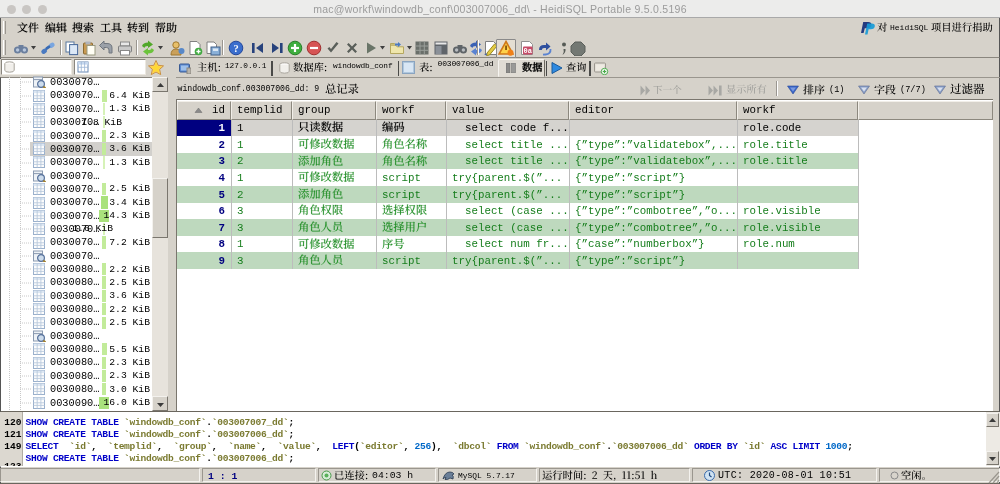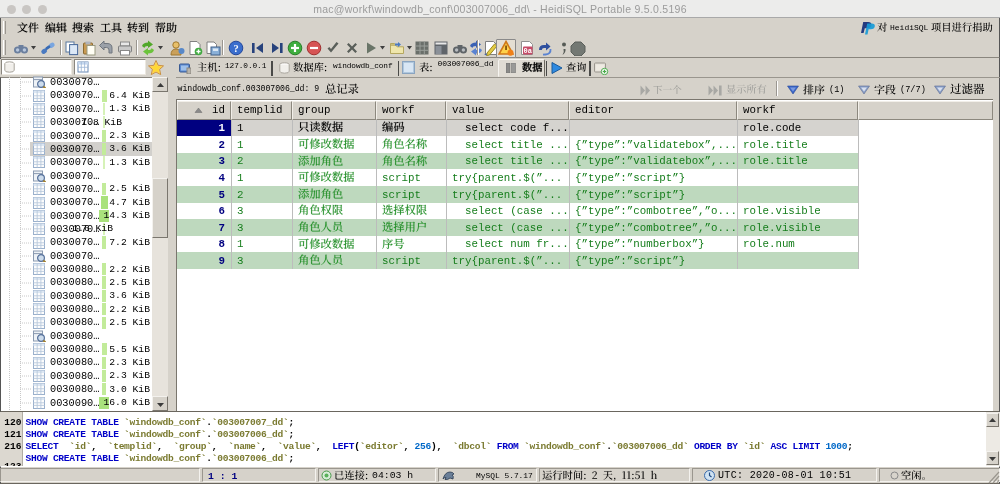--- a/index.html
+++ b/index.html
@@ -378,21 +378,21 @@
 <svg style="position:absolute;left:20px;top:201.5px" width="11" height="2" viewBox="0 0 11 2">
     <path d="M0 1 H11" stroke="#c8c8c8" stroke-width="1" stroke-dasharray="1,1"></path>
   </svg>
 <svg style="position:absolute;left:33px;top:196.525px;" width="13" height="12" viewBox="0 0 13 12">
     <rect x="0.5" y="0.5" width="11" height="11" fill="#fdfdfd" stroke="#9ab0cc"></rect>
     <rect x="0.5" y="0.5" width="11" height="2.6" fill="#dce6f2"></rect>
     <path d="M0.5 5.8 h11 M0.5 8.4 h11 M4.2 0.5 v11 M7.9 0.5 v11" stroke="#b8c8dc" stroke-width="0.9"></path>
   </svg>
 <div style="position:absolute;left:50.0px;top:196.2px;font:10.3px 'Liberation Mono',monospace;color:#000;white-space:pre">0030070…</div>
 <div style="position:absolute;left:100.5px;top:196.3px;width:7.0px;height:12.3px;background:#a9e27c"></div>
-<div style="position:absolute;right:850.0px;top:196.7px;font:9.7px 'Liberation Mono',monospace;color:#000;white-space:pre"> 4.7 KiB</div>
+<div style="position:absolute;right:850.0px;top:196.7px;font:9.7px 'Liberation Mono',monospace;color:#000;white-space:pre"> 3.4 KiB</div>
 <svg style="position:absolute;left:20px;top:214.9px" width="11" height="2" viewBox="0 0 11 2">
     <path d="M0 1 H11" stroke="#c8c8c8" stroke-width="1" stroke-dasharray="1,1"></path>
   </svg>
 <svg style="position:absolute;left:33px;top:209.875px;" width="13" height="12" viewBox="0 0 13 12">
     <rect x="0.5" y="0.5" width="11" height="11" fill="#fdfdfd" stroke="#9ab0cc"></rect>
     <rect x="0.5" y="0.5" width="11" height="2.6" fill="#dce6f2"></rect>
     <path d="M0.5 5.8 h11 M0.5 8.4 h11 M4.2 0.5 v11 M7.9 0.5 v11" stroke="#b8c8dc" stroke-width="0.9"></path>
   </svg>
 <div style="position:absolute;left:50.0px;top:209.6px;font:10.3px 'Liberation Mono',monospace;color:#000;white-space:pre">0030070…</div>
 <div style="position:absolute;left:99.0px;top:209.7px;width:10.0px;height:12.3px;background:#a9e27c"></div>
@@ -756,21 +756,21 @@
     <use href="#u4FEE" transform="translate(11.3,10.96) scale(0.01130,-0.01130)"></use>
     <use href="#u6539" transform="translate(22.6,10.96) scale(0.01130,-0.01130)"></use>
     <use href="#u6570" transform="translate(33.9,10.96) scale(0.01130,-0.01130)"></use>
     <use href="#u636E" transform="translate(45.2,10.96) scale(0.01130,-0.01130)"></use>
   </svg>
 <svg style="position:absolute;left:382.0px;top:236.6px;overflow:visible" width="25" height="15" fill="#23912a" stroke="#23912a" stroke-width="10">
     <use href="#u5E8F" transform="translate(0.0,10.96) scale(0.01130,-0.01130)"></use>
     <use href="#u53F7" transform="translate(11.3,10.96) scale(0.01130,-0.01130)"></use>
   </svg>
 <div style="position:absolute;left:452.0px;top:238.4px;font:10.8px 'Liberation Mono',monospace;color:#157d1b;white-space:pre">  select num fr...</div>
-<div style="position:absolute;left:575.0px;top:238.4px;font:10.8px 'Liberation Mono',monospace;color:#157d1b;white-space:pre">{”type”:”numberbox”}</div>
+<div style="position:absolute;left:575.0px;top:238.4px;font:10.8px 'Liberation Mono',monospace;color:#157d1b;white-space:pre">{”case”:”numberbox”}</div>
 <div style="position:absolute;left:743.0px;top:238.4px;font:10.8px 'Liberation Mono',monospace;color:#157d1b;white-space:pre">role.num</div>
 <div style="position:absolute;left:177.0px;top:252.4px;width:681.0px;height:16.6px;background:#bed9be"></div>
 <div style="position:absolute;right:775.0px;top:255.0px;font:bold 10.8px 'Liberation Mono',monospace;color:#000080;font-weight:bold;white-space:pre">9</div>
 <div style="position:absolute;left:237.0px;top:255.0px;font:10.8px 'Liberation Mono',monospace;color:#157d1b;white-space:pre">3</div>
 <svg style="position:absolute;left:298.0px;top:253.2px;overflow:visible" width="47" height="15" fill="#23912a" stroke="#23912a" stroke-width="10">
     <use href="#u89D2" transform="translate(0.0,10.96) scale(0.01130,-0.01130)"></use>
     <use href="#u8272" transform="translate(11.3,10.96) scale(0.01130,-0.01130)"></use>
     <use href="#u4EBA" transform="translate(22.6,10.96) scale(0.01130,-0.01130)"></use>
     <use href="#u5458" transform="translate(33.9,10.96) scale(0.01130,-0.01130)"></use>
   </svg>
@@ -784,21 +784,21 @@
 <div style="position:absolute;left:446.0px;top:119.6px;width:1px;height:149.4px;background:#bcbcbc"></div>
 <div style="position:absolute;left:569.0px;top:119.6px;width:1px;height:149.4px;background:#bcbcbc"></div>
 <div style="position:absolute;left:737.0px;top:119.6px;width:1px;height:149.4px;background:#bcbcbc"></div>
 <div style="position:absolute;left:858.0px;top:119.6px;width:1px;height:149.4px;background:#bcbcbc"></div>
 <div style="position:absolute;left:0;top:411px;width:1000px;height:55px;background:#fff;border-top:1px solid #6a665e;border-left:1px solid #555;border-right:1px solid #555"></div>
 <div style="position:absolute;left:0;top:412px;width:23px;height:54px;background:#dcd8d0;border-right:1px solid #b0aca4"></div>
 <div style="position:absolute;right:978.5px;top:417.2px;font:bold 9.6px 'Liberation Mono',monospace;color:#000;font-weight:bold;white-space:pre">120</div>
 <div style="position:absolute;left:25.5px;top:417.2px;font:bold 9.6px 'Liberation Mono',monospace;letter-spacing:-0.28px;white-space:pre"><span style="color:#0000c8">SHOW CREATE TABLE </span><span style="color:#7a7a30">`windowdb_conf`</span><span style="color:#000">.</span><span style="color:#7a7a30">`003007007_dd`</span><span style="color:#000">;</span></div>
 <div style="position:absolute;right:978.5px;top:429.2px;font:bold 9.6px 'Liberation Mono',monospace;color:#000;font-weight:bold;white-space:pre">121</div>
 <div style="position:absolute;left:25.5px;top:429.2px;font:bold 9.6px 'Liberation Mono',monospace;letter-spacing:-0.28px;white-space:pre"><span style="color:#0000c8">SHOW CREATE TABLE </span><span style="color:#7a7a30">`windowdb_conf`</span><span style="color:#000">.</span><span style="color:#7a7a30">`003007006_dd`</span><span style="color:#000">;</span></div>
-<div style="position:absolute;right:978.5px;top:441.2px;font:bold 9.6px 'Liberation Mono',monospace;color:#000;font-weight:bold;white-space:pre">216</div>
+<div style="position:absolute;right:978.5px;top:441.2px;font:bold 9.6px 'Liberation Mono',monospace;color:#000;font-weight:bold;white-space:pre">149</div>
 <div style="position:absolute;left:25.5px;top:441.2px;font:bold 9.6px 'Liberation Mono',monospace;letter-spacing:-0.28px;white-space:pre"><span style="color:#0000c8">SELECT  </span><span style="color:#7a7a30">`id`</span><span style="color:#000">,  </span><span style="color:#7a7a30">`templid`</span><span style="color:#000">,  </span><span style="color:#7a7a30">`group`</span><span style="color:#000">,  </span><span style="color:#7a7a30">`name`</span><span style="color:#000">,  </span><span style="color:#7a7a30">`value`</span><span style="color:#000">,  </span><span style="color:#0000c8">LEFT</span><span style="color:#000">(</span><span style="color:#7a7a30">`editor`</span><span style="color:#000">, </span><span style="color:#0068c8">256</span><span style="color:#000">),  </span><span style="color:#7a7a30">`dbcol`</span><span style="color:#0000c8"> FROM </span><span style="color:#7a7a30">`windowdb_conf`</span><span style="color:#000">.</span><span style="color:#7a7a30">`003007006_dd`</span><span style="color:#0000c8"> ORDER BY </span><span style="color:#7a7a30">`id`</span><span style="color:#0000c8"> ASC LIMIT </span><span style="color:#0068c8">1000</span><span style="color:#000">;</span></div>
 <div style="position:absolute;right:978.5px;top:461px;font:bold 9.6px 'Liberation Mono',monospace;color:#000;font-weight:bold;white-space:pre">123</div>
 <div style="position:absolute;left:25.5px;top:453.2px;font:bold 9.6px 'Liberation Mono',monospace;letter-spacing:-0.28px;white-space:pre"><span style="color:#0000c8">SHOW CREATE TABLE </span><span style="color:#7a7a30">`windowdb_conf`</span><span style="color:#000">.</span><span style="color:#7a7a30">`003007006_dd`</span><span style="color:#000">;</span></div>
 <div style="position:absolute;left:986px;top:412px;width:14px;height:54px;background:#edeae4"></div>
 <div style="position:absolute;left:986px;top:413px;width:13px;height:14px;background:#d6d2ca;border:1px solid;border-color:#f4f2ee #7a766e #7a766e #f4f2ee"></div>
 <svg style="position:absolute;left:985.0px;top:413.0px;" width="15" height="14" viewBox="0 0 15 14">
     <path d="M4 9 L7.5 5 L11 9 Z" fill="#3a3a3a"></path>
   </svg>
 <div style="position:absolute;left:986px;top:451px;width:13px;height:14px;background:#d6d2ca;border:1px solid;border-color:#f4f2ee #7a766e #7a766e #f4f2ee"></div>
 <svg style="position:absolute;left:985.0px;top:451.0px;" width="15" height="14" viewBox="0 0 15 14">
@@ -820,21 +820,21 @@
 <svg style="position:absolute;left:334.0px;top:468.5px;overflow:visible" width="41" height="13" fill="#000">
     <use href="#u5DF2" transform="translate(0.0,9.99) scale(0.01030,-0.01030)"></use>
     <use href="#u8FDE" transform="translate(10.3,9.99) scale(0.01030,-0.01030)"></use>
     <use href="#u63A5" transform="translate(20.6,9.99) scale(0.01030,-0.01030)"></use>
     <use href="#u003A" transform="translate(30.9,9.99) scale(0.01030,-0.01030)"></use>
   </svg>
 <div style="position:absolute;left:372px;top:470.3px;font:9.8px 'Liberation Mono',monospace;color:#000;white-space:pre">04:03 h</div>
 <svg style="position:absolute;left:442px;top:469.5px;" width="13" height="11" viewBox="0 0 13 11">
     <path d="M1 9 q2-7 7-7 q3 0 4 2 l-2 1 q2 1 1 4 l-3-1 q-2 2-5 1.5 l1-2 q-2 0-3 1.5 Z" fill="#6a7f98" stroke="#2a3a50" stroke-width="0.8"></path>
   </svg>
-<div style="position:absolute;left:476px;top:471.3px;font:7.9px 'Liberation Mono',monospace;color:#000;white-space:pre">MySQL 5.7.17</div>
+<div style="position:absolute;left:458px;top:471.3px;font:7.9px 'Liberation Mono',monospace;color:#000;white-space:pre">MySQL 5.7.17</div>
 <svg style="position:absolute;left:542.0px;top:468.5px;overflow:visible" width="117" height="13" fill="#000">
     <use href="#u8FD0" transform="translate(0.0,9.99) scale(0.01030,-0.01030)"></use>
     <use href="#u884C" transform="translate(10.3,9.99) scale(0.01030,-0.01030)"></use>
     <use href="#u65F6" transform="translate(20.6,9.99) scale(0.01030,-0.01030)"></use>
     <use href="#u95F4" transform="translate(30.9,9.99) scale(0.01030,-0.01030)"></use>
     <use href="#u003A" transform="translate(41.2,9.99) scale(0.01030,-0.01030)"></use>
     <use href="#u0032" transform="translate(49.7,9.99) scale(0.01030,-0.01030)"></use>
     <use href="#u5929" transform="translate(60.7,9.99) scale(0.01030,-0.01030)"></use>
     <use href="#u002C" transform="translate(71.0,9.99) scale(0.01030,-0.01030)"></use>
     <use href="#u0031" transform="translate(79.6,9.99) scale(0.01030,-0.01030)"></use>

